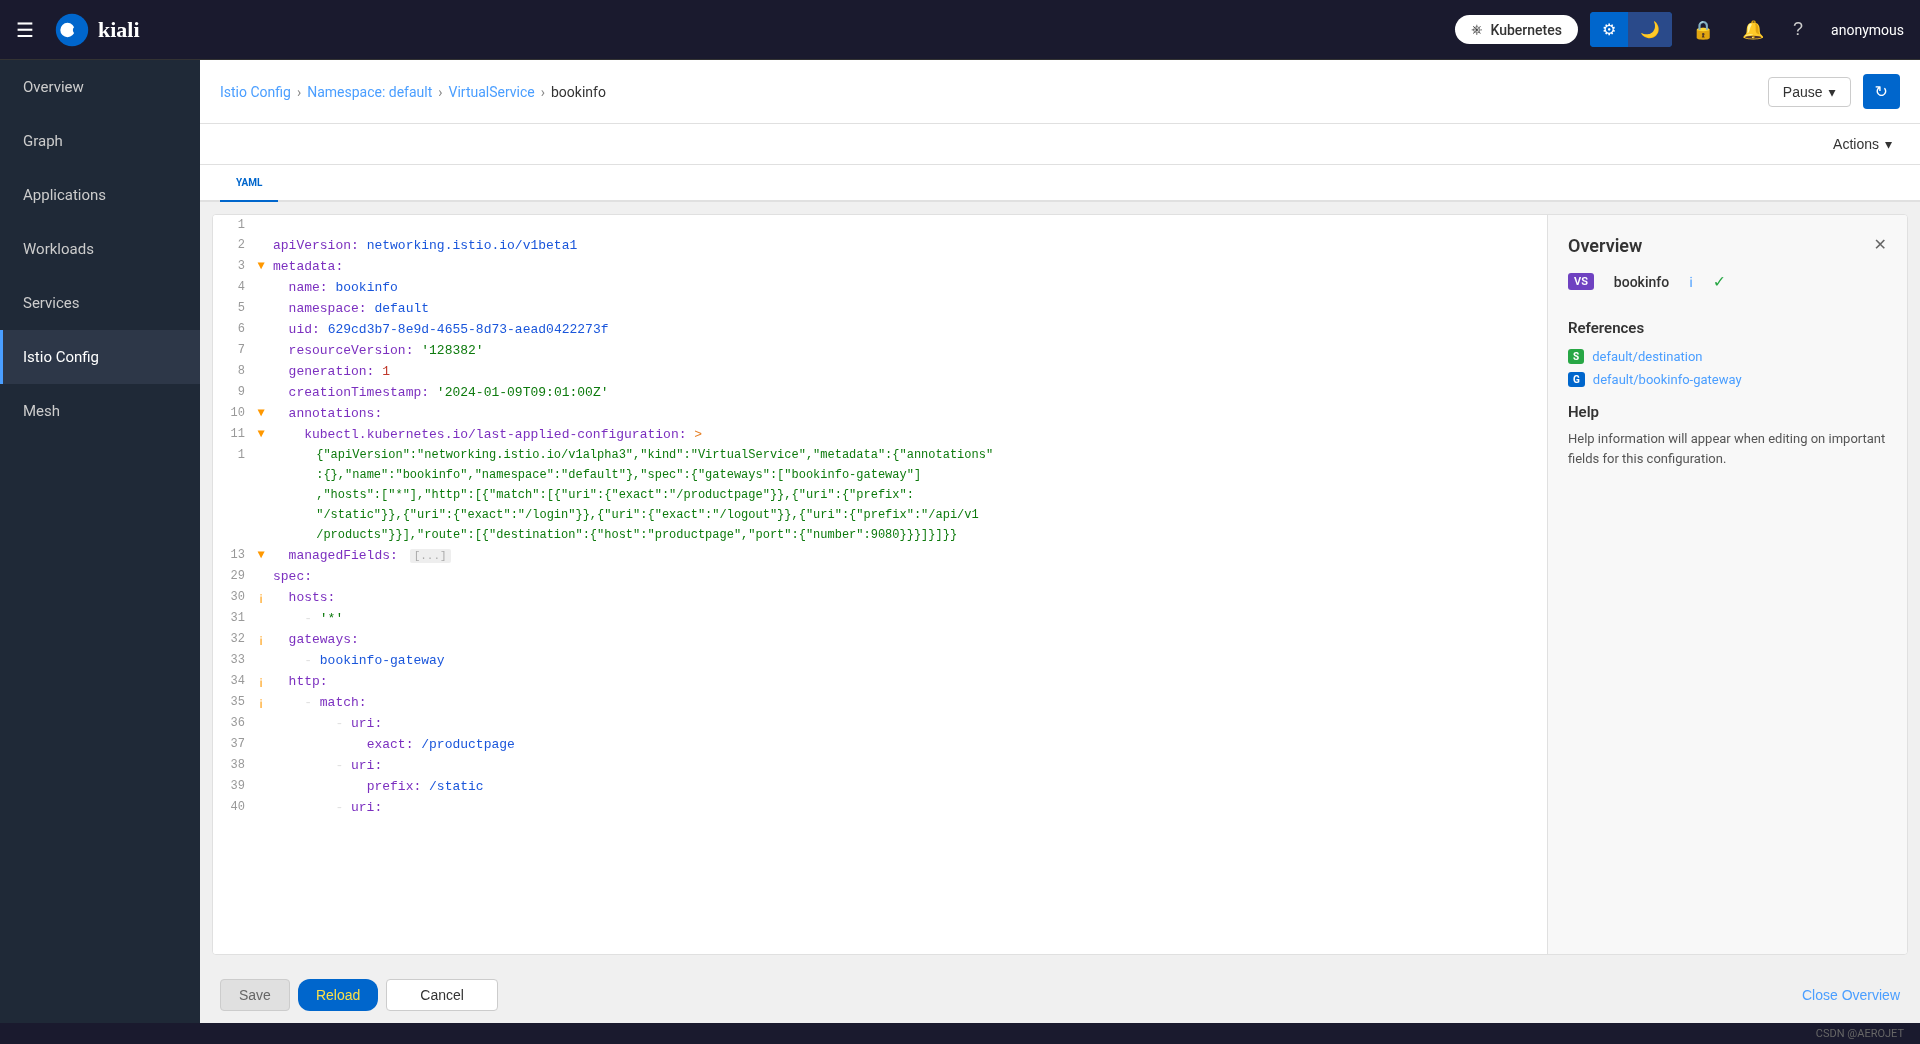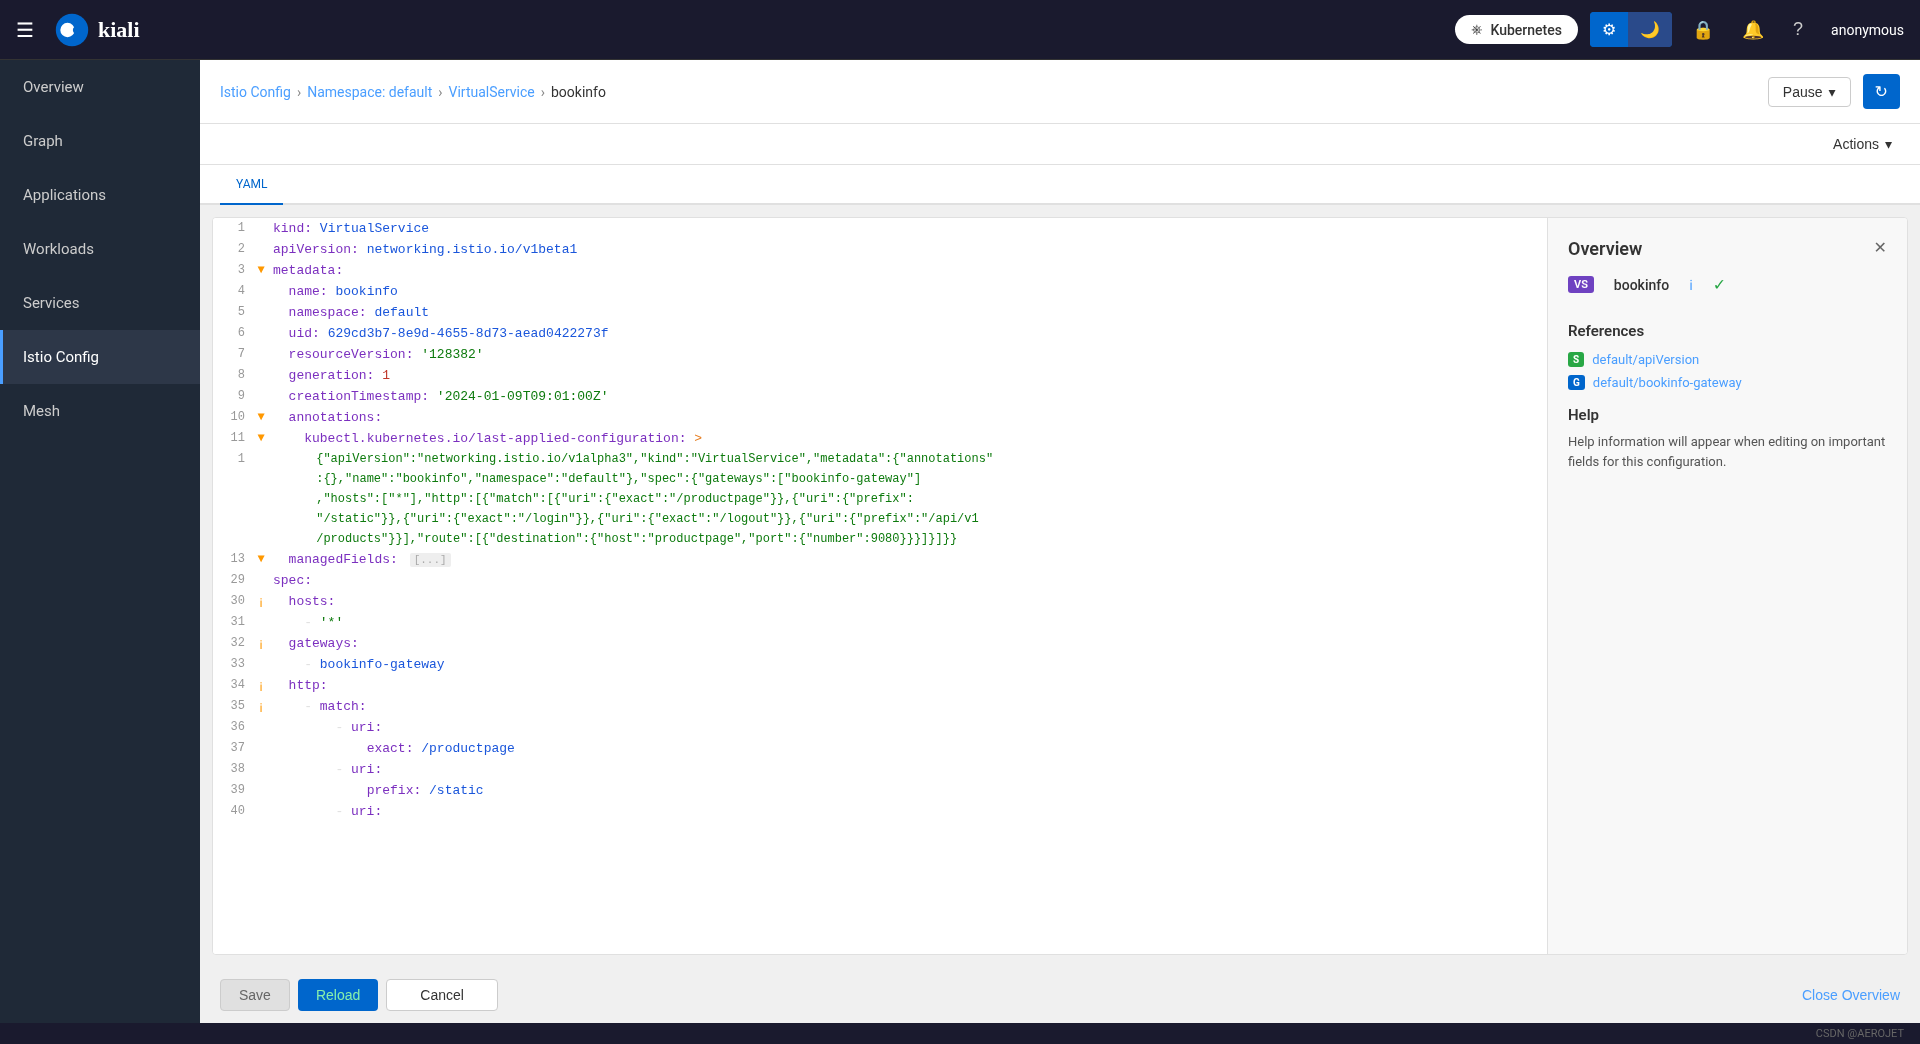--- a/index.html
+++ b/index.html
@@ -162,22 +162,22 @@
     .tabs-bar {
       background: #fff;
       padding: 0 20px;
       border-bottom: 2px solid #e0e0e0;
       display: flex;
       flex-shrink: 0;
     }
     .tab {
       padding: 12px 16px;
       cursor: pointer;
-      font-size: 12px;
-      font-weight: 400;
+      font-size: 10px;
+      font-weight: 700;
       color: #555;
       border-bottom: 2px solid transparent;
       margin-bottom: -2px;
     }
     .tab.active {
       color: #0066cc;
       border-bottom-color: #0066cc;
     }
 
     
@@ -348,24 +348,24 @@
       background: #e0e0e0;
       color: #666;
       border: 1px solid #ccc;
       padding: 7px 18px;
       border-radius: 4px;
       cursor: pointer;
       font-size: 14px;
     }
     .btn-reload {
       background: #0066cc;
-      color: #86efac;
+      color: #fde047;
       border: none;
       padding: 7px 18px;
-      border-radius: 4px;
+      border-radius: 12px;
       cursor: pointer;
       font-size: 14px;
     }
     .btn-cancel {
       background: #fff;
       color: #333;
       border: 1px solid #ccc;
       padding: 7px 33px;
       border-radius: 4px;
       cursor: pointer;
@@ -475,21 +475,20 @@
       <div class="tab active">YAML</div>
     </div>
 
     <div class="editor-layout">
 
       <div class="code-editor">
 
         <div class="code-line">
           <span class="line-gutter">1</span>
           <span class="line-indicator"></span>
-          <span class="line-content"><span class="yaml-key">kind:</span> <span class="yaml-value">VirtualService</span></span>
         </div>
 
         <div class="code-line">
           <span class="line-gutter">2</span>
           <span class="line-indicator"></span>
           <span class="line-content"><span class="yaml-key">apiVersion:</span> <span class="yaml-value">networking.istio.io/v1beta1</span></span>
         </div>
 
         <div class="code-line">
           <span class="line-gutter">3</span>
@@ -655,21 +654,21 @@
         <div class="panel-title">Overview</div>
         <div class="panel-resource">
           <span class="vs-badge">VS</span>
           <span class="resource-name">bookinfo</span>
           <span class="info-icon">ℹ</span>
           <span class="check-icon">✓</span>
         </div>
         <div class="section-title">References</div>
         <div class="ref-item">
           <span class="ref-badge-s">S</span>
-          <a class="ref-link">default/apiVersion</a>
+          <a class="ref-link">default/destination</a>
         </div>
         <div class="ref-item">
           <span class="ref-badge-g">G</span>
           <a class="ref-link">default/bookinfo-gateway</a>
         </div>
         <div class="help-title">Help</div>
         <div class="help-text">Help information will appear when editing on important fields for this configuration.</div>
       </div>
     </div>
 

